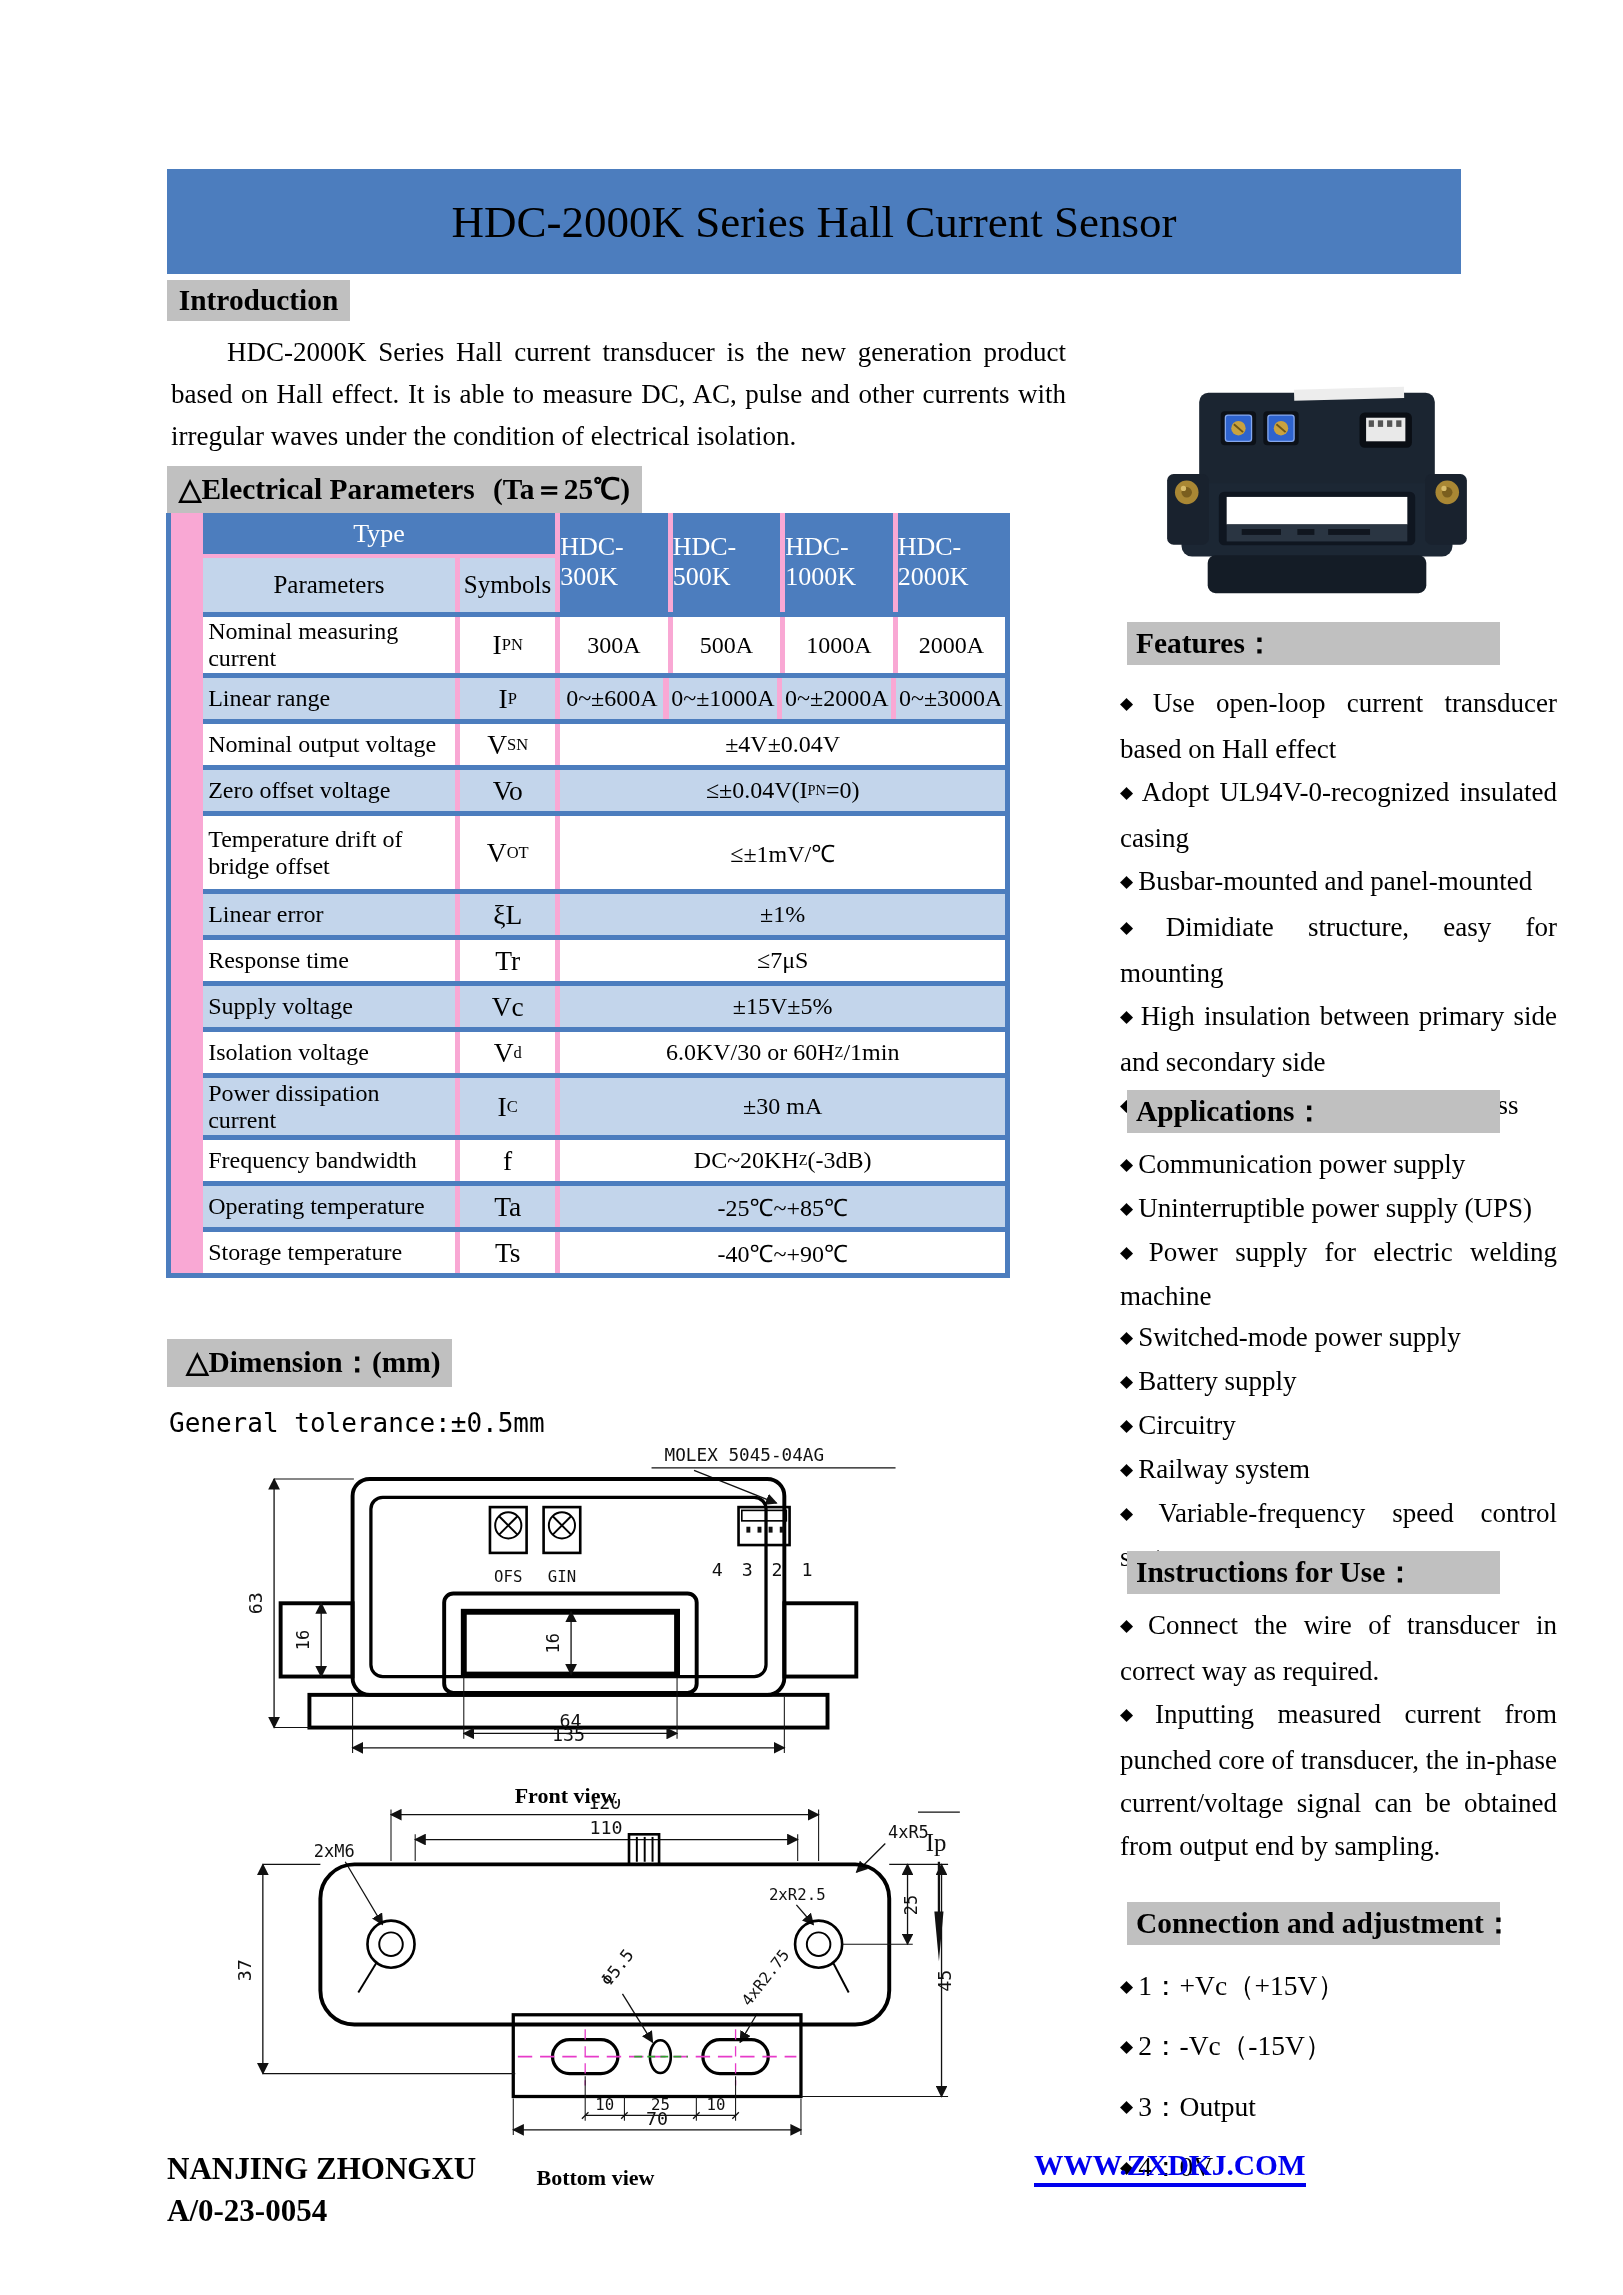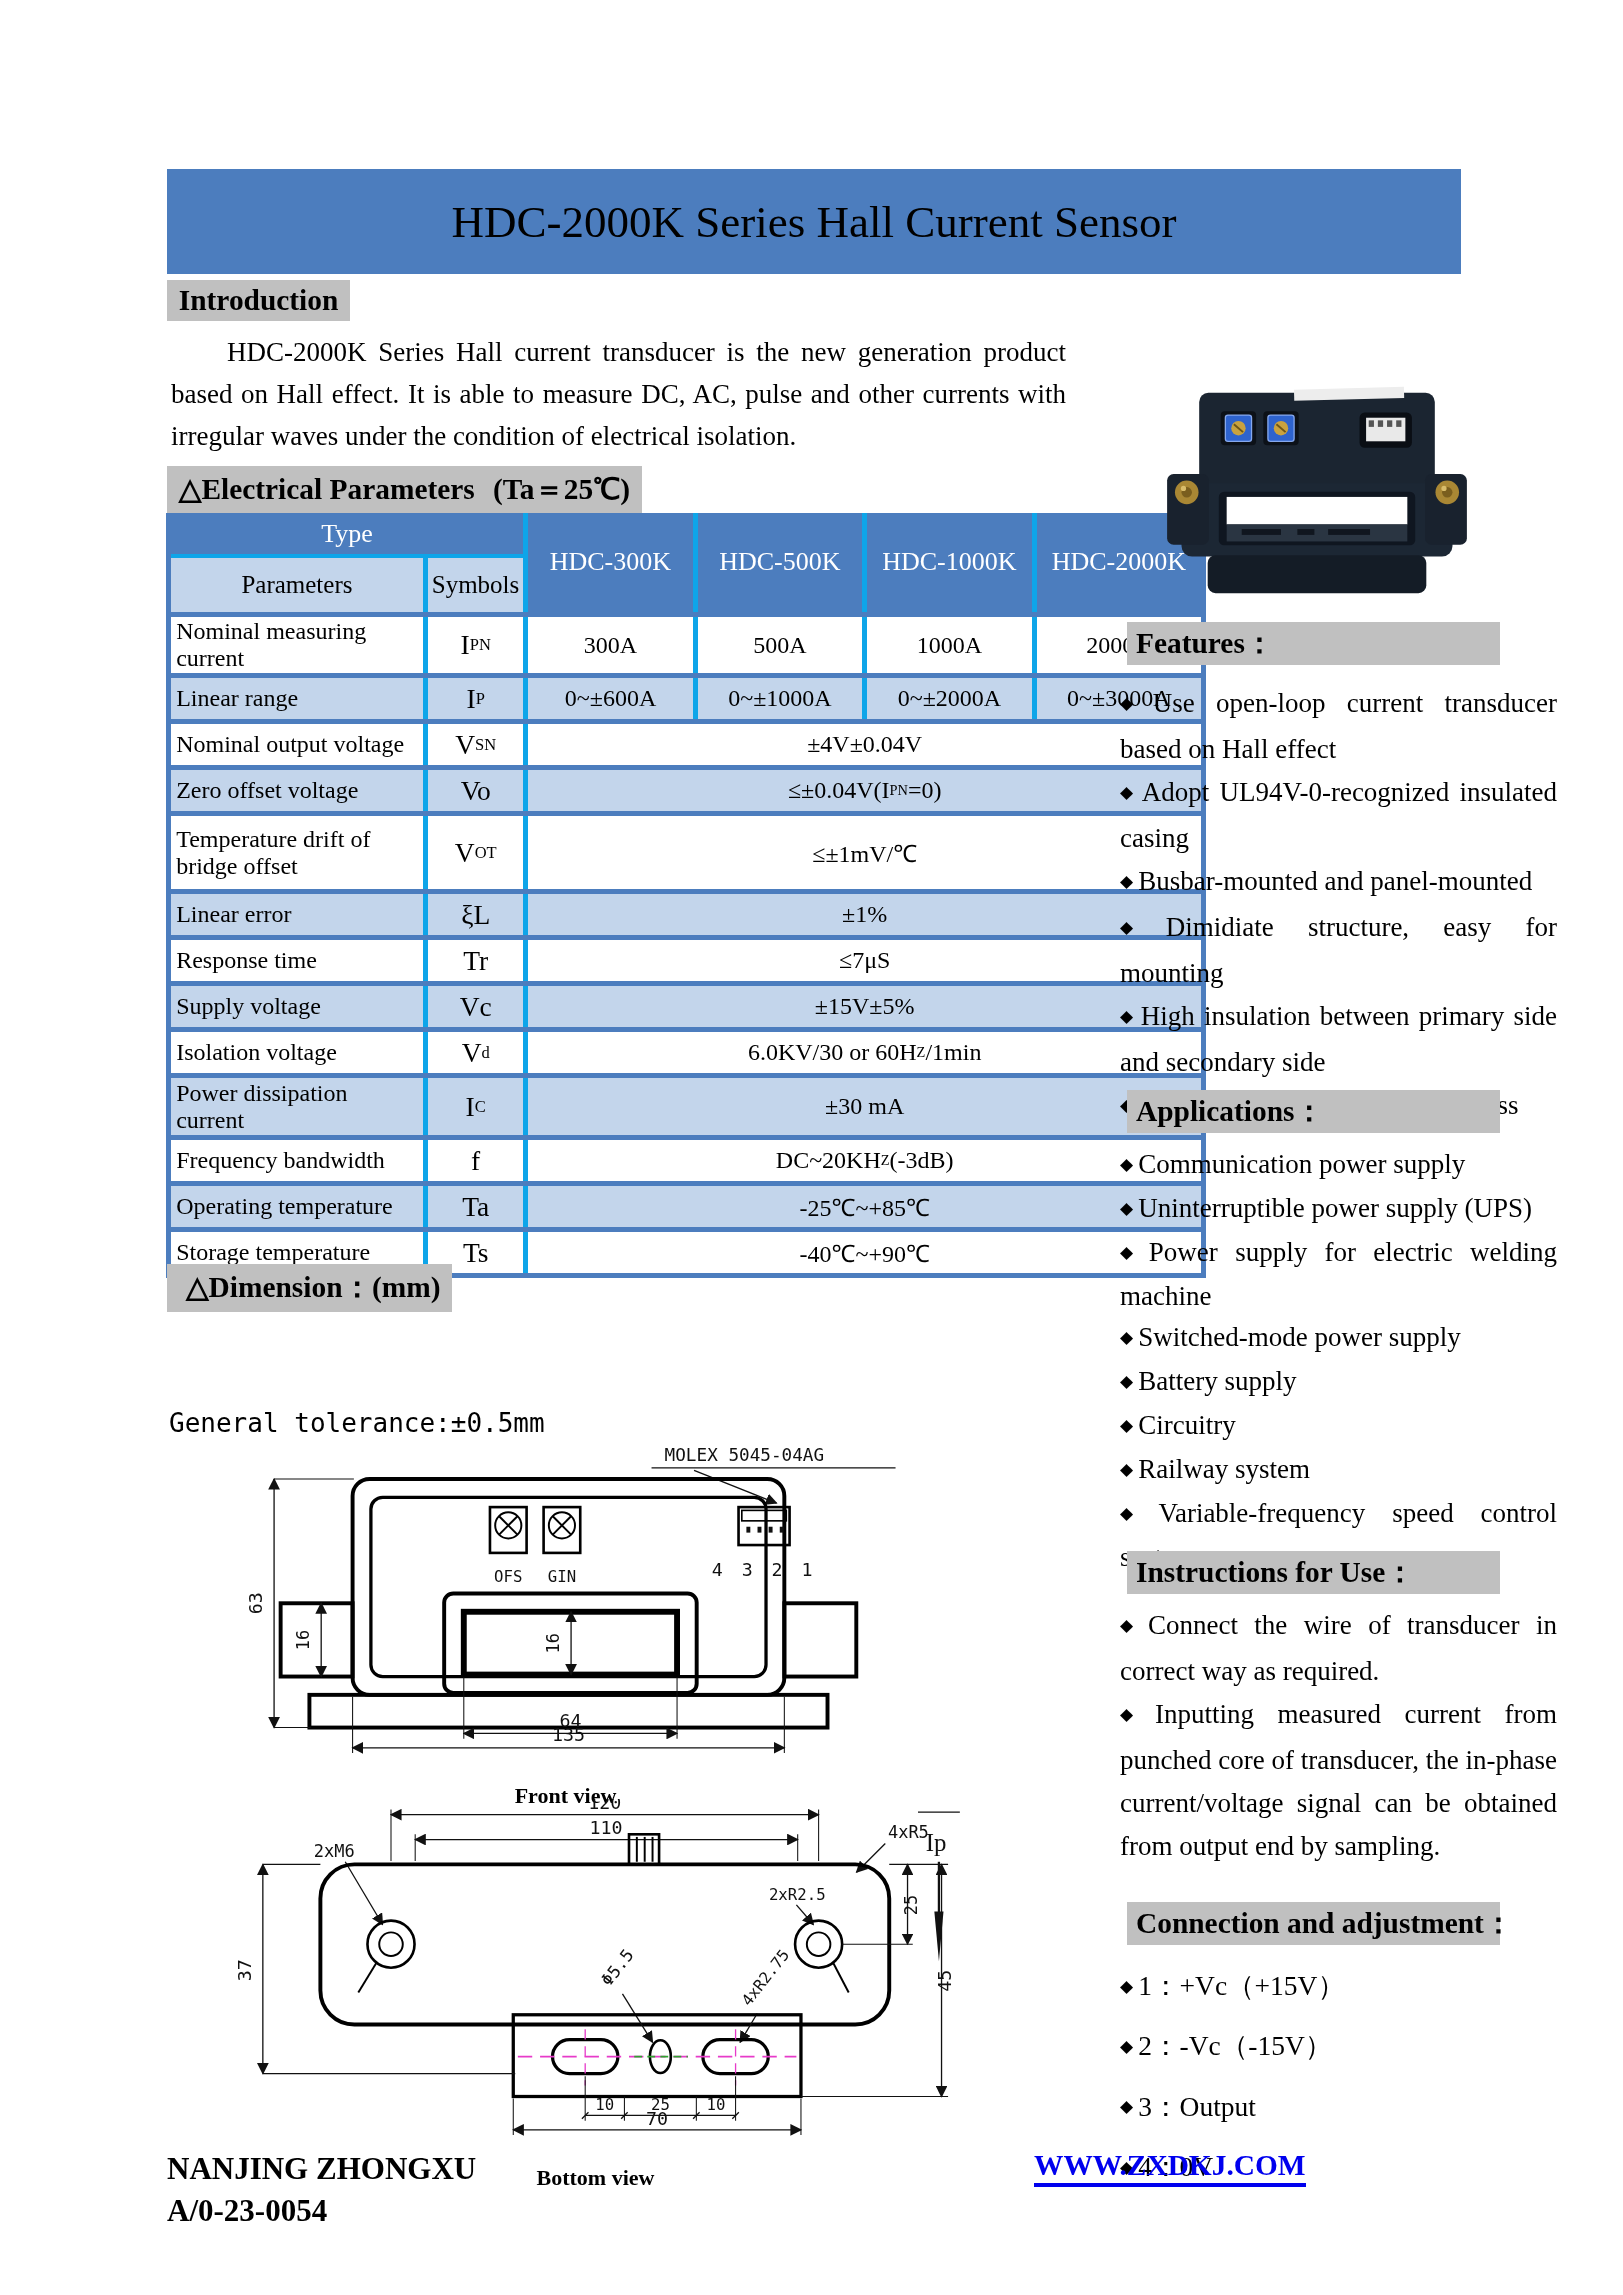--- a/index.html
+++ b/index.html
@@ -14,22 +14,22 @@
   #banner{left:167px;top:169px;width:1294px;height:105px;background:var(--blue);
     display:flex;align-items:center;justify-content:center;font-size:45px;font-weight:normal;}
 
   #intro-head{left:167px;top:280px;}
   #intro-body{left:171px;top:331px;width:895px;font-size:27px;line-height:42px;text-align:justify;text-indent:56px;}
 
   #elec-head{left:167px;top:466px;}
   #elec-head .cond{margin-left:18.3px;font-weight:bold}
 
   
-  #etable{left:166px;top:513px;width:1040px;border-left:5.2px solid var(--blue);
-    border-right:5.2px solid var(--blue);border-bottom:5.2px solid var(--blue);background:#0ea5e9;}
+  #etable{left:166px;top:513px;width:844px;border-left:5.2px solid var(--blue);
+    border-right:5.2px solid var(--blue);border-bottom:5.2px solid var(--blue);background:#f9a8d4;padding-left:32px;}
   .thead{display:flex;}
   .thead-left{width:352px;margin-right:5.2px;display:flex;flex-direction:column;}
   .cell-type{height:41px;background:var(--blue);color:#fff;display:flex;align-items:center;justify-content:center;font-size:26px;margin-bottom:3.9px;}
   .thead-lb{display:flex;height:54px;justify-content:space-between;}
   .cell-params{width:252px;margin-right:5.2px;background:var(--lblue);display:flex;align-items:center;justify-content:center;font-size:25px;}
   .cell-syms{width:95px;background:var(--lblue);display:flex;align-items:center;justify-content:center;font-size:25px;}
   .cell-model{flex:1;margin-right:5.2px;background:var(--blue);color:#fff;display:flex;align-items:center;justify-content:center;font-size:26px;}
   .thead .cell-model:last-child{margin-right:0}
   .trow{display:flex;border-top:5.2px solid var(--blue);}
   .trow .c{display:flex;align-items:center;justify-content:center;font-size:24px;min-height:41px;padding:1.3px 2.6px;}
@@ -48,21 +48,21 @@
   .rlist{left:1120px;width:437px;}
   .li{font-size:27px;text-align:justify;}
   .lh66 .li{line-height:43px;}
   .lh62 .li{line-height:41px;}
   .dia{font-size:17px;position:relative;top:-3.3px;margin-right:5.2px;}
   #conn-list .li{text-align:left;line-height:38px;margin-bottom:18.3px;font-size:27.5px;}
 
   #photo{left:1163px;top:385px;}
 
   
-  #dim-head{left:167px;top:1264px;padding-left:19px;}
+  #dim-head{left:167px;top:1339px;padding-left:19px;}
   #dim-tol{left:169px;top:1408px;font-family:"DejaVu Sans Mono",monospace;font-size:26px;}
   .cap{font-weight:bold;font-size:22px;text-align:center;margin-top:16px;}
   #front-caption{left:366px;top:1767px;width:399px;}
   #bottom-caption{left:419px;top:2149px;width:353px;}
 
   #footer-company{left:167px;top:2148px;font-size:31px;font-weight:bold;line-height:42px;}
   #footer-site{left:1034px;top:2149px;font-size:29.4px;font-weight:bold;color:var(--link);
     border-bottom:4.6px solid var(--link);padding-bottom:1.3px;text-decoration:none;}
 
   svg text{fill:#111;}

